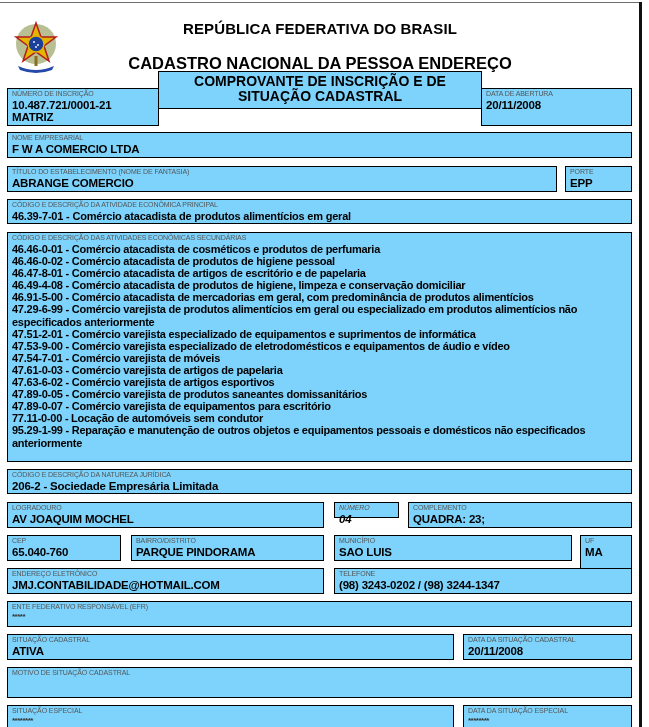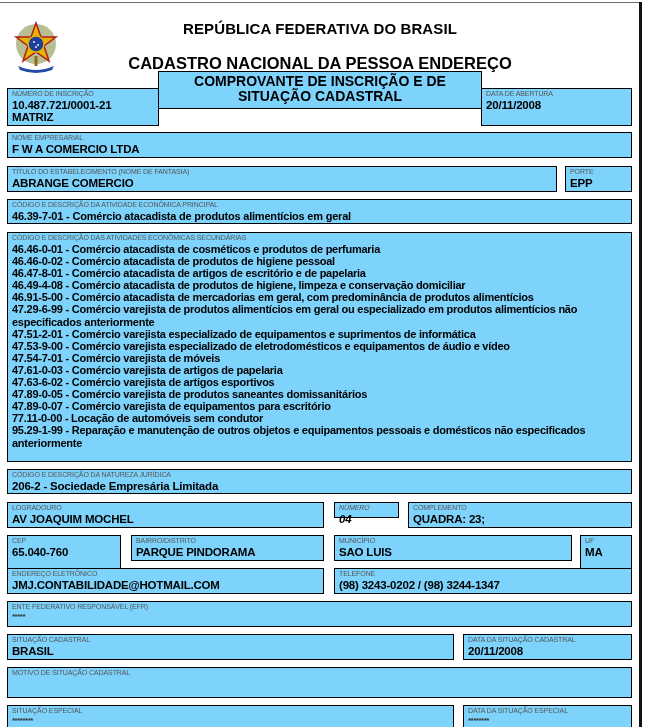--- a/index.html
+++ b/index.html
@@ -101,21 +101,21 @@
 </div>
 <div class="box" style="left:334px;top:502px;width:65px;height:16px;font-style:italic;">
   <div class="lbl">NÚMERO</div>
   <div class="val">04</div>
 </div>
 <div class="box" style="left:408px;top:502px;width:224px;height:26px;">
   <div class="lbl">COMPLEMENTO</div>
   <div class="val">QUADRA: 23;</div>
 </div>
 
-<div class="box" style="left:7px;top:535px;width:114px;height:35px;">
+<div class="box" style="left:7px;top:535px;width:114px;height:26px;">
   <div class="lbl">CEP</div>
   <div class="val">65.040-760</div>
 </div>
 <div class="box" style="left:131px;top:535px;width:193px;height:26px;">
   <div class="lbl">BAIRRO/DISTRITO</div>
   <div class="val">PARQUE PINDORAMA</div>
 </div>
 <div class="box" style="left:334px;top:535px;width:238px;height:26px;">
   <div class="lbl">MUNICÍPIO</div>
   <div class="val">SAO LUIS</div>
@@ -134,21 +134,21 @@
   <div class="val">(98) 3243-0202 / (98) 3244-1347</div>
 </div>
 
 <div class="box" style="left:7px;top:601px;width:625px;height:26px;">
   <div class="lbl">ENTE FEDERATIVO RESPONSÁVEL (EFR)</div>
   <div class="stars">*****</div>
 </div>
 
 <div class="box" style="left:7px;top:634px;width:447px;height:26px;">
   <div class="lbl">SITUAÇÃO CADASTRAL</div>
-  <div class="val">BRASIL</div>
+  <div class="val">ATIVA</div>
 </div>
 <div class="box" style="left:463px;top:634px;width:169px;height:26px;">
   <div class="lbl">DATA DA SITUAÇÃO CADASTRAL</div>
   <div class="val">20/11/2008</div>
 </div>
 
 <div class="box" style="left:7px;top:667px;width:625px;height:31px;">
   <div class="lbl">MOTIVO DE SITUAÇÃO CADASTRAL</div>
   <div class="val"></div>
 </div>

